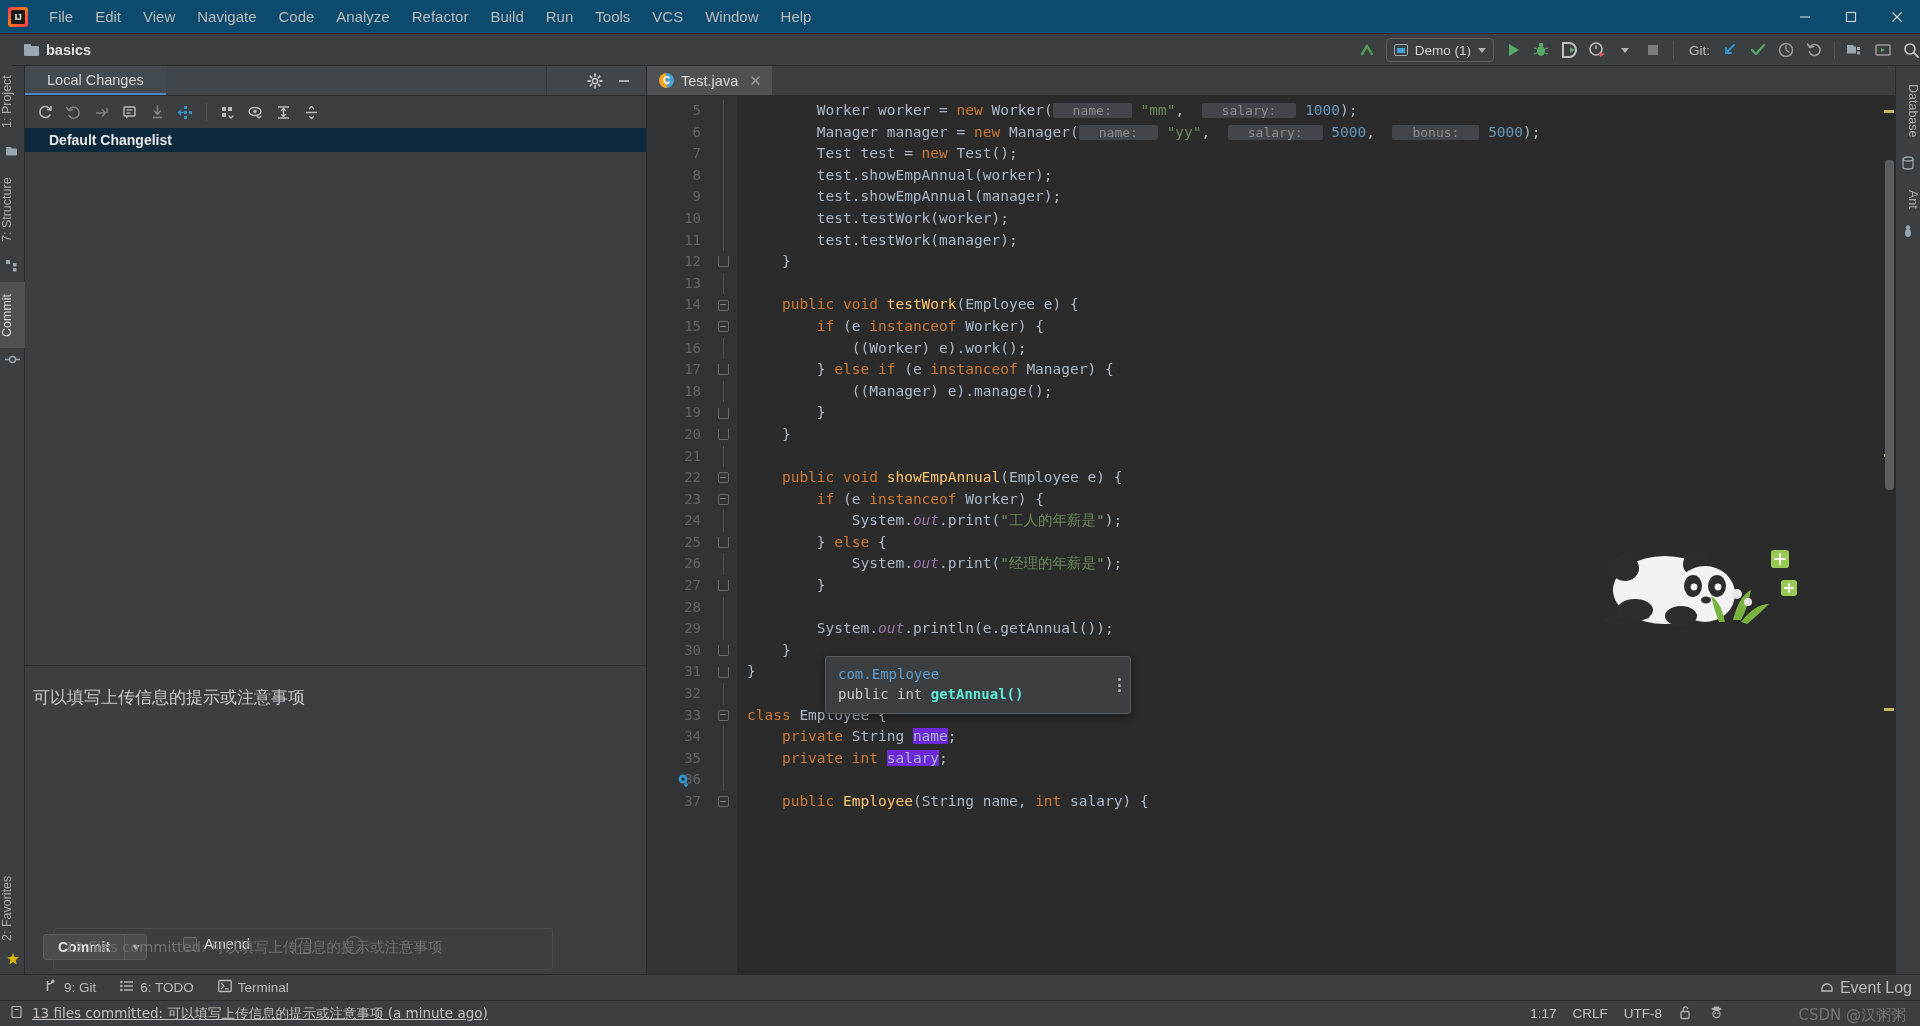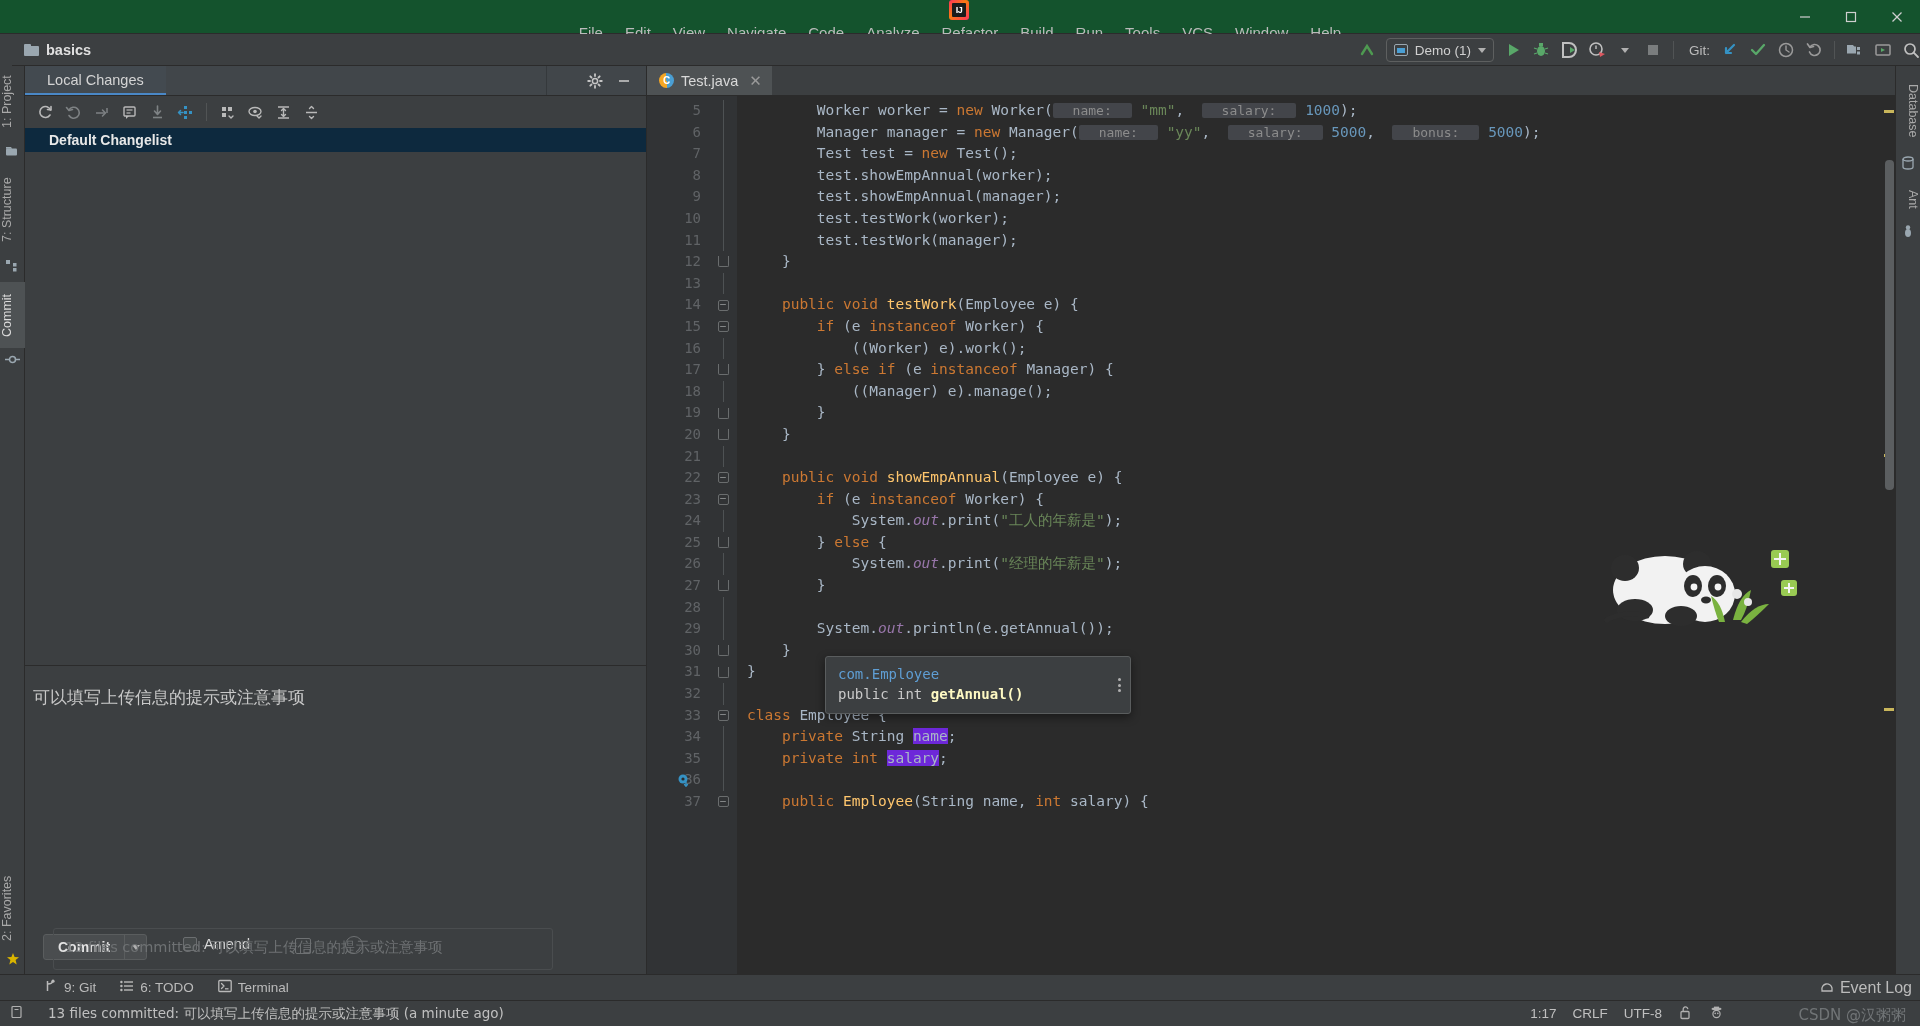--- a/index.html
+++ b/index.html
@@ -8,23 +8,22 @@
     background: #3c3f41;
     font-family: "Liberation Sans", sans-serif;
     overflow: hidden;
     color: #bbbbbb;
   }
   #app { position: relative; width: 1920px; height: 1026px; }
 
   
   .titlebar {
     position: absolute; left: 0; top: 0; width: 1920px; height: 34px;
-    background: #14532d; display: flex; align-items: center;
+    background: #0c4a6e; display: flex; align-items: center;
     border-bottom: 1px solid #2b2b2b;
-    flex-direction: column;
   }
   .ij-logo {
     width: 20px; height: 20px; margin-left: 8px; margin-right: 10px;
     border-radius: 3px; position: relative; flex: none;
     background: linear-gradient(135deg,#fe315d 0%, #f97a12 45%, #fe315d 100%);
   }
   .ij-logo::after {
     content: "IJ"; position: absolute; inset: 3px;
     background: #1b1b1b; color: #fff; font-size: 9px; font-weight: bold;
     display: flex; align-items: center; justify-content: center; border-radius: 1px;
@@ -254,21 +253,21 @@
   }
 
   
   .doc-popup {
     position: absolute; background: #3c3f41; border: 1px solid #5a5d5e;
     border-radius: 3px; box-shadow: 0 3px 10px rgba(0,0,0,.45);
     font-family: "DejaVu Sans Mono", monospace; padding: 7px 12px 9px 12px;
   }
   .doc-l1 { color: #5f9ed4; font-size: 14px; line-height: 20px; }
   .doc-l2 { color: #c9c9c9; font-size: 14px; line-height: 20px; }
-  .doc-l2 b { color: #fef9c3; font-weight: bold; }
+  .doc-l2 b { color: #5eead4; font-weight: bold; }
   .doc-dots {
     position: absolute; right: 9px; top: 50%; transform: translateY(-50%);
     display: flex; flex-direction: column; gap: 2.5px;
   }
   .doc-dots i { width: 3px; height: 3px; background: #b0b0b0; border-radius: 50%; display:block; }
 
   
   .panda { position: absolute; right: 90px; bottom: 330px; width: 220px; height: 120px; opacity: .95; pointer-events:none;}
 
   
@@ -291,21 +290,21 @@
   .bs-item {
     display: flex; align-items: center; gap: 6px; padding: 0 12px; font-size: 13.5px; color: #bbbbbb;
   }
   .bs-right { position: absolute; right: 8px; display: flex; align-items: center; gap: 6px; }
 
   .statusbar {
     position: absolute; left: 0; bottom: 0; width: 1920px; height: 26px;
     background: #3c3f41; display: flex; align-items: center;
     border-top: 1px solid #2b2b2b;
   }
-  .sb-msg { display:flex; align-items:center; gap:24px; margin-left: 10px; font-size: 13.5px; color: #c0c0c0; font-family:"DejaVu Sans",sans-serif;}
+  .sb-msg { display:flex; align-items:center; gap:8px; margin-left: 10px; font-size: 13.5px; color: #c0c0c0; font-family:"DejaVu Sans",sans-serif;text-decoration:underline;}
   .sb-right { position: absolute; right: 10px; display: flex; align-items: center; gap: 16px; font-size: 13.5px; color: #c0c0c0; }
   .watermark {
     position: absolute; right: 14px; bottom: 1px; font-size: 15px; color: #7e8284;
     font-family: "DejaVu Sans", sans-serif; opacity: .8; pointer-events:none;
   }
 </style>
 </head>
 <body>
 
 <div id="app">

